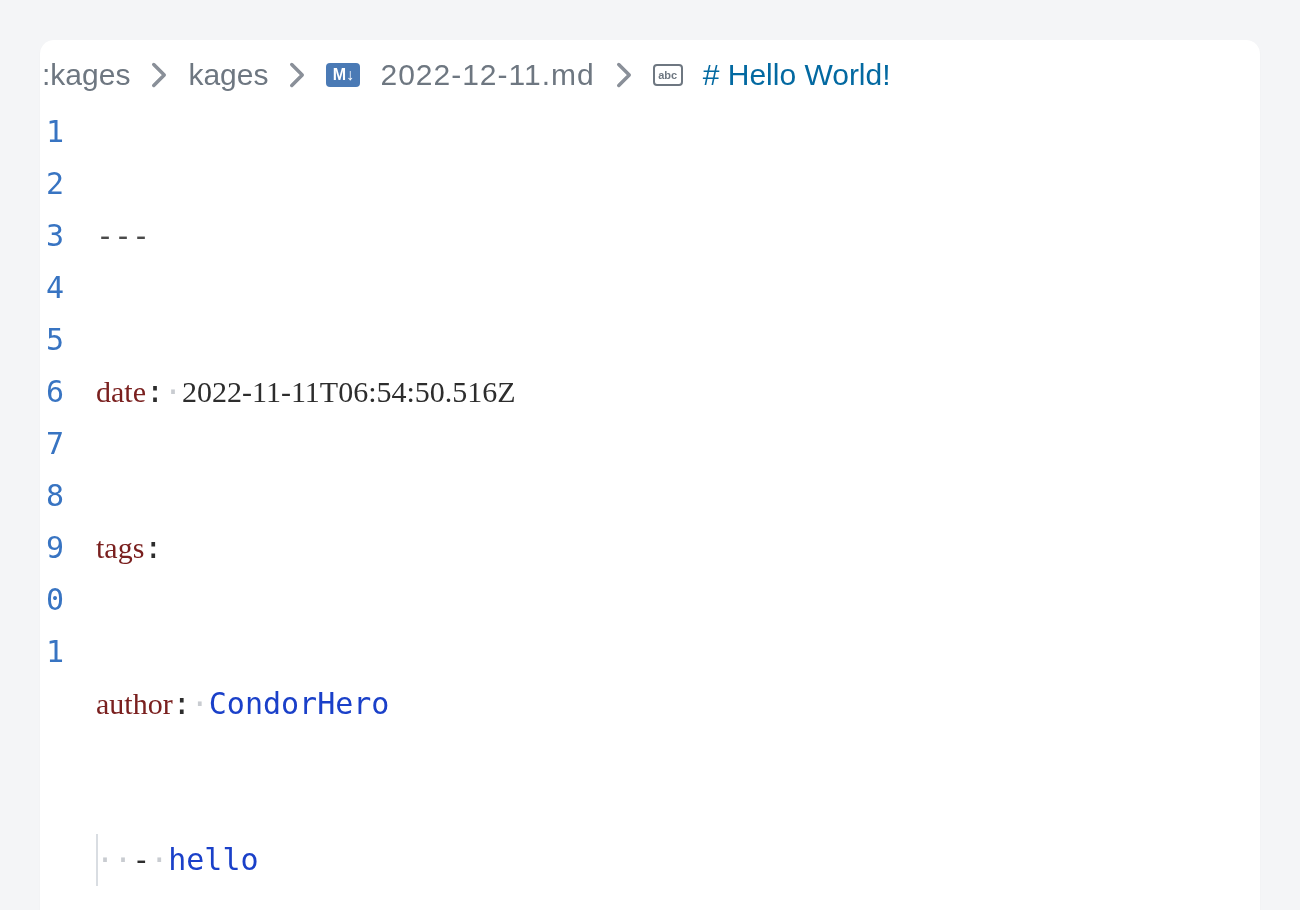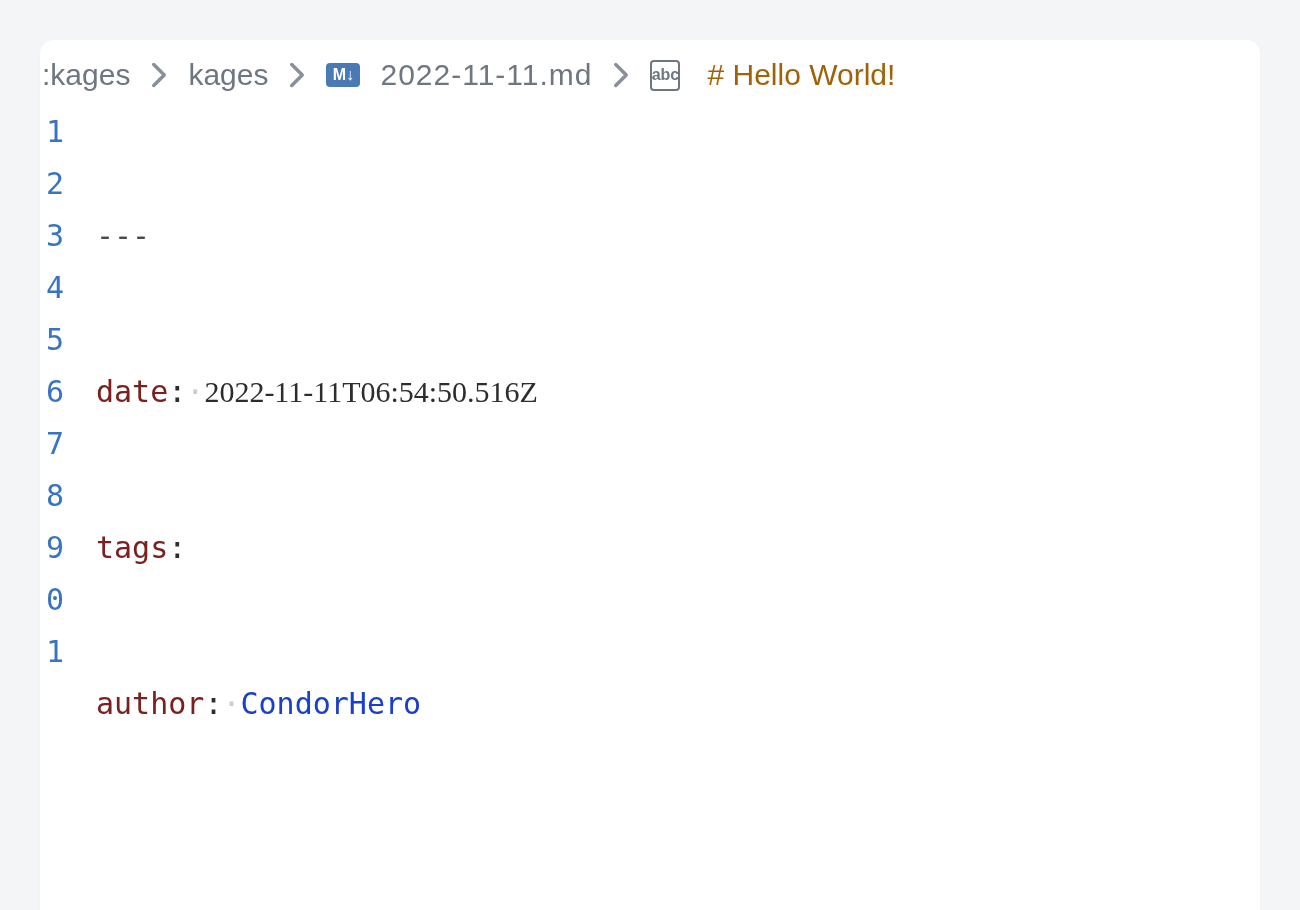--- a/index.html
+++ b/index.html
@@ -27,32 +27,32 @@
     padding: 18px 10px 10px 2px;
     font-size: 30px;
     color: #6e7781;
     font-family: -apple-system, BlinkMacSystemFont, "Segoe UI", Helvetica, Arial, sans-serif;
     white-space: nowrap;
     overflow: hidden;
   }
   .breadcrumb .sep svg { display:block; }
   .breadcrumb .crumb { color:#6e7781; }
   .breadcrumb .crumb-file { color:#6e7781; letter-spacing:1px; }
-  .breadcrumb .crumb-symbol { color:#a16207;margin-left:7px; }
+  .breadcrumb .crumb-symbol { color:#0369a1; }
 
   .md-badge {
     display:inline-flex; align-items:center; justify-content:center;
     background:#4a7ab5; color:#fff; font-weight:700;
     font-size:16px; width:34px; height:24px; border-radius:4px;
     font-family: -apple-system, sans-serif;
   }
   .abc-badge {
     display:inline-flex; align-items:center; justify-content:center;
     border:2px solid #6e7781; color:#6e7781;
-    font-size:16px; width:30px; height:31px; border-radius:4px;
+    font-size:11px; width:30px; height:22px; border-radius:4px;
     font-family: -apple-system, sans-serif; font-weight:600;
   }
 
   
   .code-area {
     display:flex;
     padding: 4px 0 18px 0;
   }
   .gutter {
     width: 56px;
@@ -73,21 +73,21 @@
     position:relative;
   }
   .code .line { height:52px; position:relative; }
   .guide {
     position:absolute; left:0; top:0; bottom:0;
     border-left: 2px solid #d9dde2;
   }
   .guide-wrap { position:relative; display:inline-block; }
 
   .c-punct  { color:#4a4a4a; }
-  .c-key    { color:#7a201f; }
+  .c-key    { color:#7a201f;font-family:Liberation Serif, serif; }
   .c-colon  { color:#2d2d2d; }
   .c-str    { color:#1a40c9; }
   .c-val    { color:#2d2d2d;font-family:Liberation Serif, serif; }
   .c-dash   { color:#2d2d2d; }
   .c-ws     { color:#c9ccd1; }
 </style>
 </head>
 <body>
 
 <div class="editor-card">
@@ -99,21 +99,21 @@
           <path d="M2 2 L8 8 L2 14" fill="none" stroke="#8a9099" stroke-width="2" stroke-linecap="round" stroke-linejoin="round"></path>
         </svg>
     </span>
     <span class="crumb">kages</span>
     <span class="sep">
       <svg width="18" height="28" viewBox="0 0 10 16">
           <path d="M2 2 L8 8 L2 14" fill="none" stroke="#8a9099" stroke-width="2" stroke-linecap="round" stroke-linejoin="round"></path>
         </svg>
     </span>
     <span class="md-badge">M↓</span>
-    <span class="crumb crumb-file">2022-11-11.md</span>
+    <span class="crumb crumb-file">2022-12-11.md</span>
     <span class="sep">
       <svg width="18" height="28" viewBox="0 0 10 16">
           <path d="M2 2 L8 8 L2 14" fill="none" stroke="#8a9099" stroke-width="2" stroke-linecap="round" stroke-linejoin="round"></path>
         </svg>
     </span>
     <span class="abc-badge">abc</span>
     <span class="crumb crumb-symbol"># Hello World!</span>
   </div>
 
   <div class="code-area">
@@ -128,20 +128,21 @@
       <div class="ln">8</div>
       <div class="ln">9</div>
       <div class="ln">0</div>
       <div class="ln">1</div>
     </div>
     <div class="code">
       <div class="line"><span class="c-punct">---</span></div>
       <div class="line"><span class="c-key">date</span><span class="c-colon">:</span><span class="c-ws">·</span><span class="c-val">2022-11-11T06:54:50.516Z</span></div>
       <div class="line"><span class="c-key">tags</span><span class="c-colon">:</span></div>
       <div class="line"><span class="c-key">author</span><span class="c-colon">:</span><span class="c-ws">·</span><span class="c-str">CondorHero</span></div>
+      <div class="line"><span class="guide-wrap"><span class="guide"></span><span class="c-ws">·</span><span class="c-ws">·</span></span><span class="c-dash">-</span><span class="c-ws">·</span><span class="c-str">hello</span></div>
       
       
       
       
       
       
     </div>
   </div>
 </div>
 

